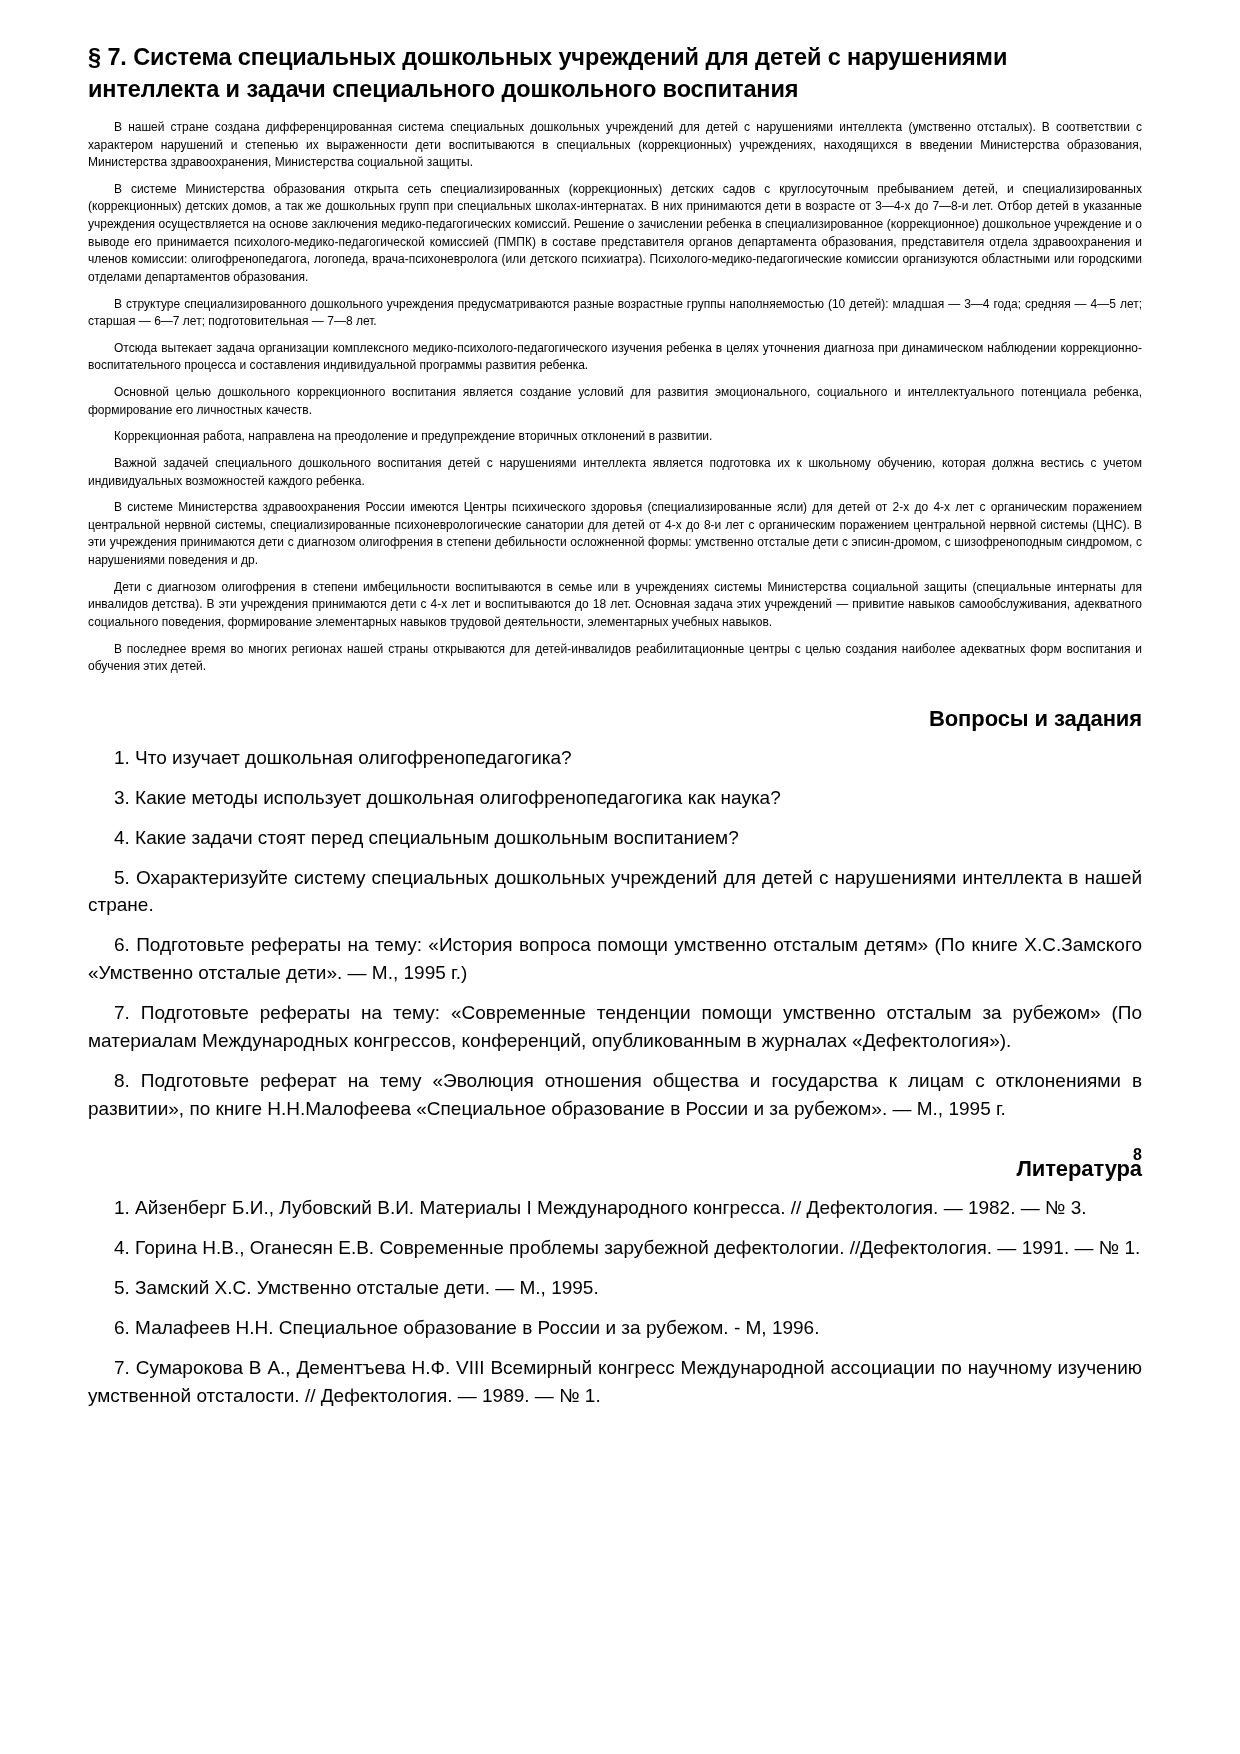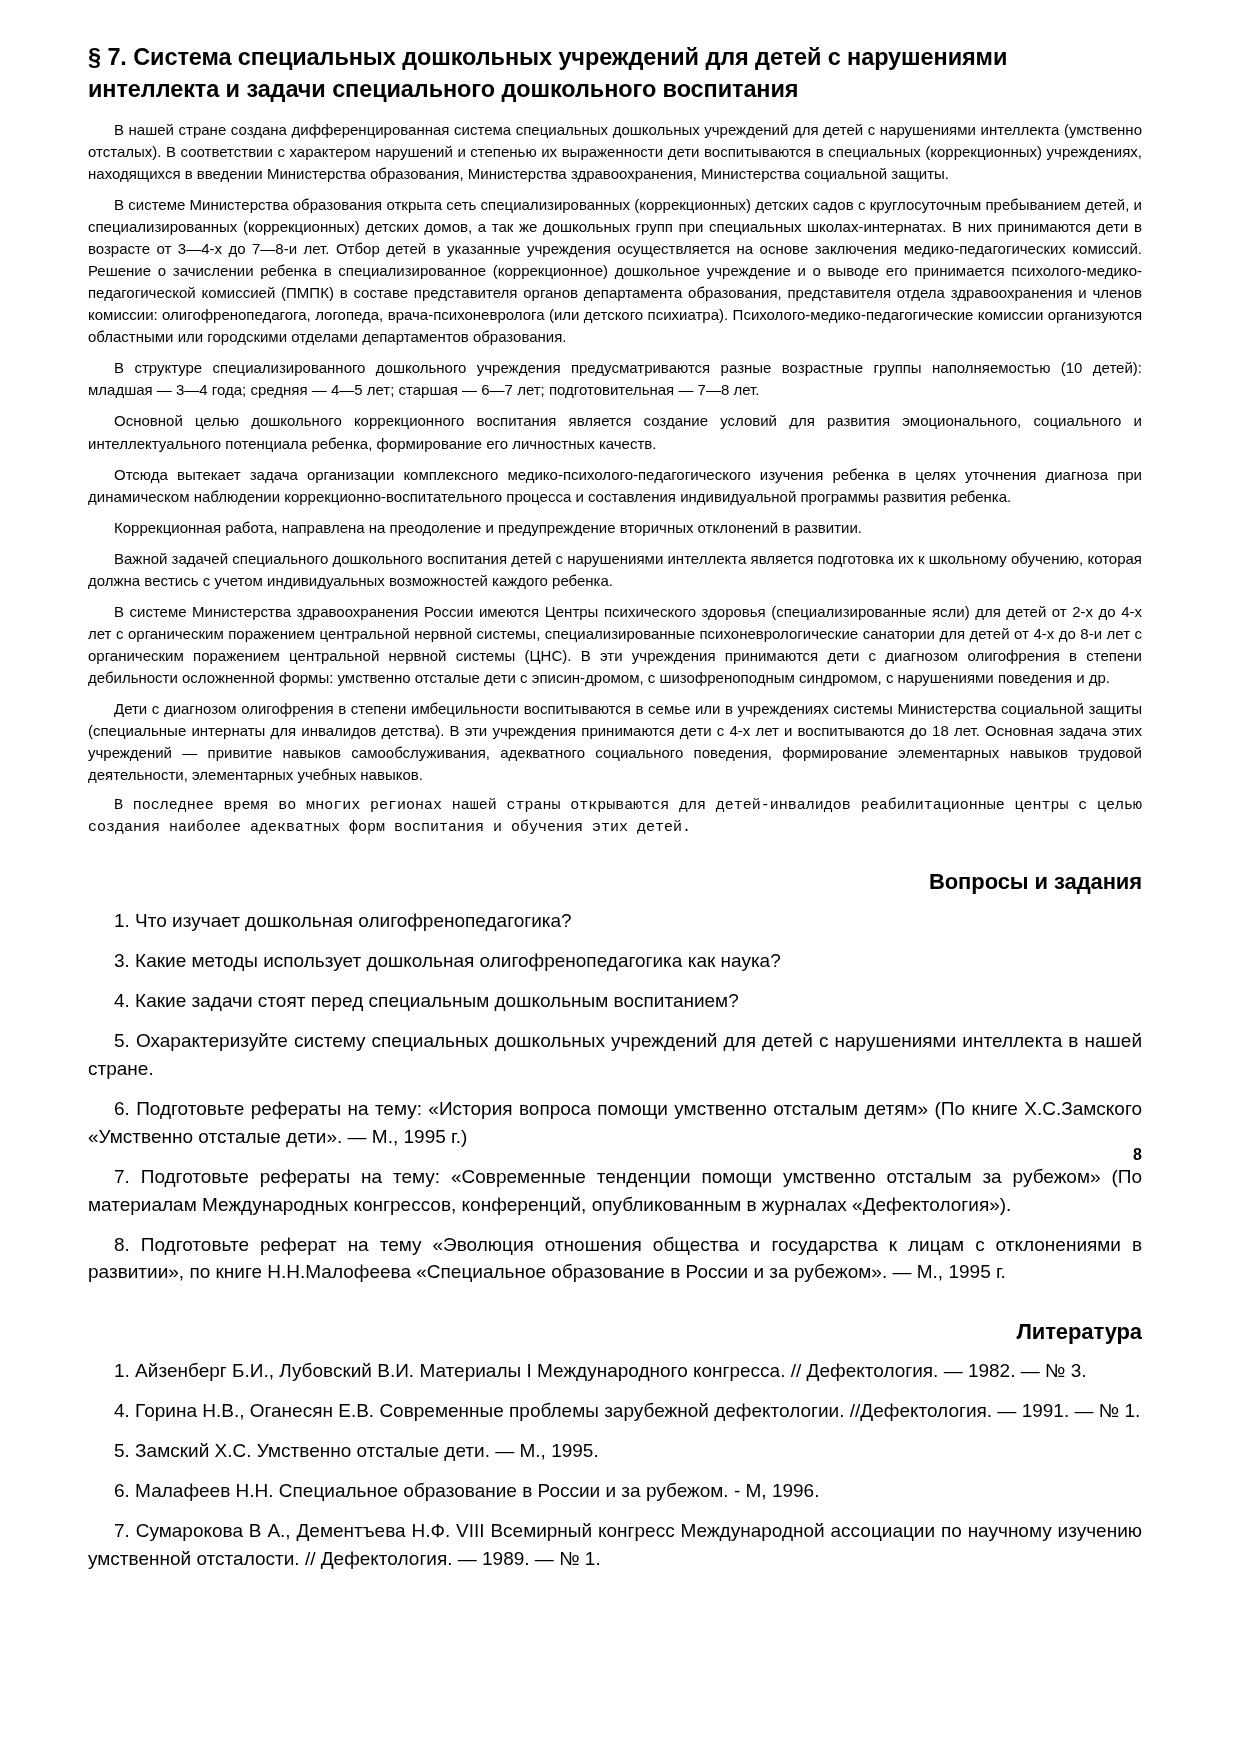--- a/index.html
+++ b/index.html
@@ -34,30 +34,29 @@
     font-size: 22px;
     font-weight: bold;
     margin: 30px 0 12px 0;
     letter-spacing: -0.1px;
     text-align: right;
   }
   h2.sub-heading.lit {
     margin-top: 33px;
   }
   p.body-par {
-    font-size: 15px;
+    font-size: 12px;
     line-height: 1.47;
     margin: 0 0 9px 0;
     text-align: justify;
     text-indent: 26px;
     hyphens: none;
   }
   p.body-par.last {
     margin-bottom: 0;
-    font-family: Liberation Mono, monospace;
   }
   ol.qa-list, ol.lit-list {
     list-style: none;
     margin: 0;
     padding: 0;
   }
   li.qa-item, li.lit-item {
     font-size: 19px;
     line-height: 1.47;
     margin: 0 0 12px 0;
@@ -81,22 +80,22 @@
 <body>
 
 <div class="page">
 
   <h1 class="section-title">§ 7. Система специальных дошкольных учреждений для детей с нарушениями интеллекта и задачи специального дошкольного воспитания</h1>
 
   <div>
     <p class="body-par">В нашей стране создана дифференцированная система специальных дошкольных учреждений для детей с нарушениями интеллекта (умственно отсталых). В соответствии с характером нарушений и степенью их выраженности дети воспитываются в специальных (коррекционных) учреждениях, находящихся в введении Министерства образования, Министерства здравоохранения, Министерства социальной защиты.</p>
     <p class="body-par">В системе Министерства образования открыта сеть специализированных (коррекционных) детских садов с круглосуточным пребыванием детей, и специализированных (коррекционных) детских домов, а так же дошкольных групп при специальных школах-интернатах. В них принимаются дети в возрасте от 3—4-х до 7—8-и лет. Отбор детей в указанные учреждения осуществляется на основе заключения медико-педагогических комиссий. Решение о зачислении ребенка в специализированное (коррекционное) дошкольное учреждение и о выводе его принимается психолого-медико-педагогической комиссией (ПМПК) в составе представителя органов департамента образования, представителя отдела здравоохранения и членов комиссии: олигофренопедагога, логопеда, врача-психоневролога (или детского психиатра). Психолого-медико-педагогические комиссии организуются областными или городскими отделами департаментов образования.</p>
     <p class="body-par">В структуре специализированного дошкольного учреждения предусматриваются разные возрастные группы наполняемостью (10 детей): младшая — 3—4 года; средняя — 4—5 лет; старшая — 6—7 лет; подготовительная — 7—8 лет.</p>
+    <p class="body-par">Отсюда вытекает задача организации комплексного медико-психолого-педагогического изучения ребенка в целях уточнения диагноза при динамическом наблюдении коррекционно-воспитательного процесса и составления индивидуальной программы развития ребенка.</p>
     <p class="body-par">Основной целью дошкольного коррекционного воспитания является создание условий для развития эмоционального, социального и интеллектуального потенциала ребенка, формирование его личностных качеств.</p>
-    <p class="body-par">Отсюда вытекает задача организации комплексного медико-психолого-педагогического изучения ребенка в целях уточнения диагноза при динамическом наблюдении коррекционно-воспитательного процесса и составления индивидуальной программы развития ребенка.</p>
     <p class="body-par">Коррекционная работа, направлена на преодоление и предупреждение вторичных отклонений в развитии.</p>
     <p class="body-par">Важной задачей специального дошкольного воспитания детей с нарушениями интеллекта является подготовка их к школьному обучению, которая должна вестись с учетом индивидуальных возможностей каждого ребенка.</p>
     <p class="body-par">В системе Министерства здравоохранения России имеются Центры психического здоровья (специализированные ясли) для детей от 2-х до 4-х лет с органическим поражением центральной нервной системы, специализированные психоневрологические санатории для детей от 4-х до 8-и лет с органическим поражением центральной нервной системы (ЦНС). В эти учреждения принимаются дети с диагнозом олигофрения в степени дебильности осложненной формы: умственно отсталые дети с эписин-дромом, с шизофреноподным синдромом, с нарушениями поведения и др.</p>
     <p class="body-par">Дети с диагнозом олигофрения в степени имбецильности воспитываются в семье или в учреждениях системы Министерства социальной защиты (специальные интернаты для инвалидов детства). В эти учреждения принимаются дети с 4-х лет и воспитываются до 18 лет. Основная задача этих учреждений — привитие навыков самообслуживания, адекватного социального поведения, формирование элементарных навыков трудовой деятельности, элементарных учебных навыков.</p>
     <p class="body-par last">В последнее время во многих регионах нашей страны открываются для детей-инвалидов реабилитационные центры с целью создания наиболее адекватных форм воспитания и обучения этих детей.</p>
   </div>
 
   <h2 class="sub-heading">Вопросы и задания</h2>
 
   <ol class="qa-list">

